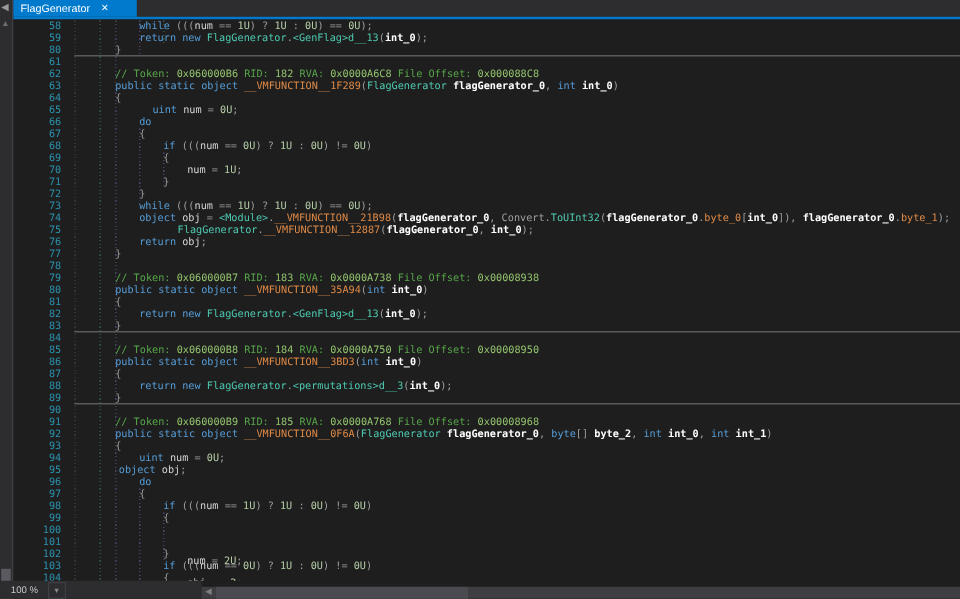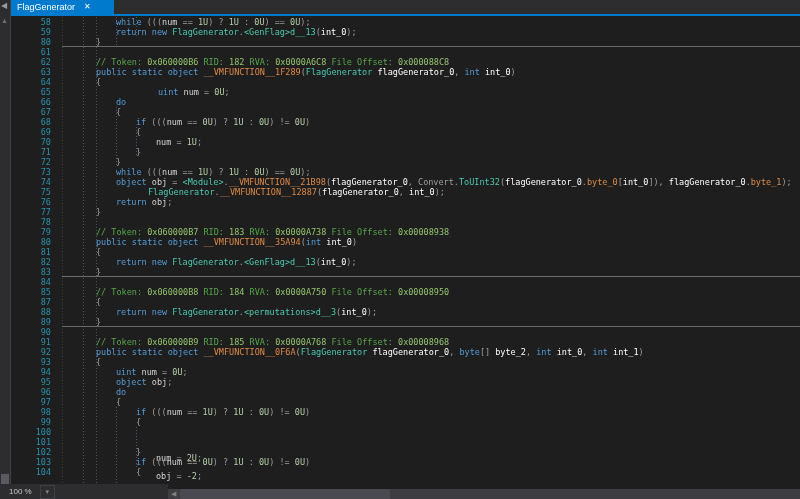--- a/index.html
+++ b/index.html
@@ -26,21 +26,21 @@
          background:repeating-linear-gradient(to bottom, var(--gc,#3F3F46) 0 1px, transparent 1px 3px)}
   .code-line{position:relative;height:10px;line-height:10px;white-space:pre;z-index:1;
              font-family:"DejaVu Sans Mono","Liberation Mono",monospace;font-size:8.5px;color:#C8C8C8}
   .lnum{display:inline-block;width:41px;text-align:right;color:var(--c-linenum,#2B91AF);vertical-align:top}
   .ltext{display:inline-block;vertical-align:top}
   .sepline{position:absolute;left:52px;right:0;bottom:0;height:1px;background:#6A6A6A}
 
   .seg-k{color:var(--c-keyword,#569CD6)}
   .seg-t{color:var(--c-type,#4EC9B0)}
   .seg-m{color:var(--c-member,#DF8A47)}
-  .seg-p{color:var(--c-parameter,#FFFFFF);font-weight:normal}
+  .seg-p{color:var(--c-parameter,#FFFFFF);font-weight:bold}
   .seg-v{color:var(--c-local,#D4D4D4)}
   .seg-o{color:var(--c-punctuation,#9E9E9E)}
   .seg-n{color:var(--c-number,#B5CEA8)}
   .seg-c{color:var(--c-comment,#57A64A)}
   .seg-d{color:var(--c-comment_number,#93C46E)}
 
   
   .zoom-widget{position:absolute;left:0;bottom:0;width:168px;height:15px;background:#2D2D30;z-index:9;
                display:flex;align-items:center;font-size:8px;color:#C8C8C8}
   .zoom-label{padding-left:9px}
@@ -69,50 +69,51 @@
 
 <div class="code-wrap">
   <div>
       <div class="code-line"><span class="lnum">58</span><span class="ltext" style="padding-left: 65px;"><span class="seg-k">while</span><span class="seg-o"> (((</span><span class="seg-v">num</span><span class="seg-o"> == </span><span class="seg-n">1U</span><span class="seg-o">) ? </span><span class="seg-n">1U</span><span class="seg-o"> : </span><span class="seg-n">0U</span><span class="seg-o">) == </span><span class="seg-n">0U</span><span class="seg-o">);</span></span></div>
       <div class="code-line"><span class="lnum">59</span><span class="ltext" style="padding-left: 65px;"><span class="seg-k">return</span><span class="seg-o"> </span><span class="seg-k">new</span><span class="seg-o"> </span><span class="seg-t">FlagGenerator</span><span class="seg-o">.</span><span class="seg-t">&lt;GenFlag&gt;d__13</span><span class="seg-o">(</span><span class="seg-p">int_0</span><span class="seg-o">);</span></span></div>
       <div class="code-line"><span class="lnum">80</span><span class="ltext" style="padding-left: 45px;"><span class="seg-o">}</span></span><div class="sepline"></div></div>
       <div class="code-line"><span class="lnum">61</span><span class="ltext" style="padding-left: 45px;"></span></div>
       <div class="code-line"><span class="lnum">62</span><span class="ltext" style="padding-left: 45px;"><span class="seg-c">// Token: </span><span class="seg-d">0x060000B6</span><span class="seg-c"> RID: </span><span class="seg-d">182</span><span class="seg-c"> RVA: </span><span class="seg-d">0x0000A6C8</span><span class="seg-c"> File Offset: </span><span class="seg-d">0x000088C8</span></span></div>
       <div class="code-line"><span class="lnum">63</span><span class="ltext" style="padding-left: 45px;"><span class="seg-k">public static object </span><span class="seg-m">__VMFUNCTION__1F289</span><span class="seg-o">(</span><span class="seg-t">FlagGenerator</span><span class="seg-o"> </span><span class="seg-p">flagGenerator_0</span><span class="seg-o">, </span><span class="seg-k">int</span><span class="seg-o"> </span><span class="seg-p">int_0</span><span class="seg-o">)</span></span></div>
       <div class="code-line"><span class="lnum">64</span><span class="ltext" style="padding-left: 45px;"><span class="seg-o">{</span></span></div>
-      <div class="code-line"><span class="lnum">65</span><span class="ltext" style="padding-left: 76px; margin-left: 31px;"><span class="seg-k">uint</span><span class="seg-o"> </span><span class="seg-v">num</span><span class="seg-o"> = </span><span class="seg-n">0U</span><span class="seg-o">;</span></span></div>
+      <div class="code-line"><span class="lnum">65</span><span class="ltext" style="padding-left: 76px;"><span class="seg-k">uint</span><span class="seg-o"> </span><span class="seg-v">num</span><span class="seg-o"> = </span><span class="seg-n">0U</span><span class="seg-o">;</span></span></div>
       <div class="code-line"><span class="lnum">66</span><span class="ltext" style="padding-left: 65px;"><span class="seg-k">do</span></span></div>
       <div class="code-line"><span class="lnum">67</span><span class="ltext" style="padding-left: 65px;"><span class="seg-o">{</span></span></div>
       <div class="code-line"><span class="lnum">68</span><span class="ltext" style="padding-left: 85px;"><span class="seg-k">if</span><span class="seg-o"> (((</span><span class="seg-v">num</span><span class="seg-o"> == </span><span class="seg-n">0U</span><span class="seg-o">) ? </span><span class="seg-n">1U</span><span class="seg-o"> : </span><span class="seg-n">0U</span><span class="seg-o">) != </span><span class="seg-n">0U</span><span class="seg-o">)</span></span></div>
       <div class="code-line"><span class="lnum">69</span><span class="ltext" style="padding-left: 85px;"><span class="seg-o">{</span></span></div>
       <div class="code-line"><span class="lnum">70</span><span class="ltext" style="padding-left: 105px;"><span class="seg-v">num</span><span class="seg-o"> = </span><span class="seg-n">1U</span><span class="seg-o">;</span></span></div>
       <div class="code-line"><span class="lnum">71</span><span class="ltext" style="padding-left: 85px;"><span class="seg-o">}</span></span></div>
       <div class="code-line"><span class="lnum">72</span><span class="ltext" style="padding-left: 65px;"><span class="seg-o">}</span></span></div>
       <div class="code-line"><span class="lnum">73</span><span class="ltext" style="padding-left: 65px;"><span class="seg-k">while</span><span class="seg-o"> (((</span><span class="seg-v">num</span><span class="seg-o"> == </span><span class="seg-n">1U</span><span class="seg-o">) ? </span><span class="seg-n">1U</span><span class="seg-o"> : </span><span class="seg-n">0U</span><span class="seg-o">) == </span><span class="seg-n">0U</span><span class="seg-o">);</span></span></div>
       <div class="code-line"><span class="lnum">74</span><span class="ltext" style="padding-left: 65px;"><span class="seg-k">object</span><span class="seg-o"> </span><span class="seg-v">obj</span><span class="seg-o"> = </span><span class="seg-t">&lt;Module&gt;</span><span class="seg-o">.</span><span class="seg-m">__VMFUNCTION__21B98</span><span class="seg-o">(</span><span class="seg-p">flagGenerator_0</span><span class="seg-o">, </span><span class="seg-o">Convert</span><span class="seg-o">.</span><span class="seg-t">ToUInt32</span><span class="seg-o">(</span><span class="seg-p">flagGenerator_0</span><span class="seg-o">.</span><span class="seg-m">byte_0</span><span class="seg-o">[</span><span class="seg-p">int_0</span><span class="seg-o">]), </span><span class="seg-p">flagGenerator_0</span><span class="seg-o">.</span><span class="seg-m">byte_1</span><span class="seg-o">);</span></span></div>
       <div class="code-line"><span class="lnum">75</span><span class="ltext" style="padding-left: 97px;"><span class="seg-t">FlagGenerator</span><span class="seg-o">.</span><span class="seg-m">__VMFUNCTION__12887</span><span class="seg-o">(</span><span class="seg-p">flagGenerator_0</span><span class="seg-o">, </span><span class="seg-p">int_0</span><span class="seg-o">);</span></span></div>
       <div class="code-line"><span class="lnum">76</span><span class="ltext" style="padding-left: 65px;"><span class="seg-k">return</span><span class="seg-o"> </span><span class="seg-v">obj</span><span class="seg-o">;</span></span></div>
       <div class="code-line"><span class="lnum">77</span><span class="ltext" style="padding-left: 45px;"><span class="seg-o">}</span></span></div>
       <div class="code-line"><span class="lnum">78</span><span class="ltext" style="padding-left: 45px;"></span></div>
       <div class="code-line"><span class="lnum">79</span><span class="ltext" style="padding-left: 45px;"><span class="seg-c">// Token: </span><span class="seg-d">0x060000B7</span><span class="seg-c"> RID: </span><span class="seg-d">183</span><span class="seg-c"> RVA: </span><span class="seg-d">0x0000A738</span><span class="seg-c"> File Offset: </span><span class="seg-d">0x00008938</span></span></div>
       <div class="code-line"><span class="lnum">80</span><span class="ltext" style="padding-left: 45px;"><span class="seg-k">public static object </span><span class="seg-m">__VMFUNCTION__35A94</span><span class="seg-o">(</span><span class="seg-k">int</span><span class="seg-o"> </span><span class="seg-p">int_0</span><span class="seg-o">)</span></span></div>
       <div class="code-line"><span class="lnum">81</span><span class="ltext" style="padding-left: 45px;"><span class="seg-o">{</span></span></div>
       <div class="code-line"><span class="lnum">82</span><span class="ltext" style="padding-left: 65px;"><span class="seg-k">return</span><span class="seg-o"> </span><span class="seg-k">new</span><span class="seg-o"> </span><span class="seg-t">FlagGenerator</span><span class="seg-o">.</span><span class="seg-t">&lt;GenFlag&gt;d__13</span><span class="seg-o">(</span><span class="seg-p">int_0</span><span class="seg-o">);</span></span></div>
       <div class="code-line"><span class="lnum">83</span><span class="ltext" style="padding-left: 45px;"><span class="seg-o">}</span></span><div class="sepline"></div></div>
       <div class="code-line"><span class="lnum">84</span><span class="ltext" style="padding-left: 45px;"></span></div>
       <div class="code-line"><span class="lnum">85</span><span class="ltext" style="padding-left: 45px;"><span class="seg-c">// Token: </span><span class="seg-d">0x060000B8</span><span class="seg-c"> RID: </span><span class="seg-d">184</span><span class="seg-c"> RVA: </span><span class="seg-d">0x0000A750</span><span class="seg-c"> File Offset: </span><span class="seg-d">0x00008950</span></span></div>
+      <div class="code-line"><span class="lnum">86</span><span class="ltext" style="padding-left: 45px;"><span class="seg-k">public static object </span><span class="seg-m">__VMFUNCTION__3BD3</span><span class="seg-o">(</span><span class="seg-k">int</span><span class="seg-o"> </span><span class="seg-p">int_0</span><span class="seg-o">)</span></span></div>
       <div class="code-line"><span class="lnum">87</span><span class="ltext" style="padding-left: 45px;"><span class="seg-o">{</span></span></div>
       <div class="code-line"><span class="lnum">88</span><span class="ltext" style="padding-left: 65px;"><span class="seg-k">return</span><span class="seg-o"> </span><span class="seg-k">new</span><span class="seg-o"> </span><span class="seg-t">FlagGenerator</span><span class="seg-o">.</span><span class="seg-t">&lt;permutations&gt;d__3</span><span class="seg-o">(</span><span class="seg-p">int_0</span><span class="seg-o">);</span></span></div>
       <div class="code-line"><span class="lnum">89</span><span class="ltext" style="padding-left: 45px;"><span class="seg-o">}</span></span><div class="sepline"></div></div>
       <div class="code-line"><span class="lnum">90</span><span class="ltext" style="padding-left: 45px;"></span></div>
       <div class="code-line"><span class="lnum">91</span><span class="ltext" style="padding-left: 45px;"><span class="seg-c">// Token: </span><span class="seg-d">0x060000B9</span><span class="seg-c"> RID: </span><span class="seg-d">185</span><span class="seg-c"> RVA: </span><span class="seg-d">0x0000A768</span><span class="seg-c"> File Offset: </span><span class="seg-d">0x00008968</span></span></div>
       <div class="code-line"><span class="lnum">92</span><span class="ltext" style="padding-left: 45px;"><span class="seg-k">public static object </span><span class="seg-m">__VMFUNCTION__0F6A</span><span class="seg-o">(</span><span class="seg-t">FlagGenerator</span><span class="seg-o"> </span><span class="seg-p">flagGenerator_0</span><span class="seg-o">, </span><span class="seg-k">byte</span><span class="seg-o">[] </span><span class="seg-p">byte_2</span><span class="seg-o">, </span><span class="seg-k">int</span><span class="seg-o"> </span><span class="seg-p">int_0</span><span class="seg-o">, </span><span class="seg-k">int</span><span class="seg-o"> </span><span class="seg-p">int_1</span><span class="seg-o">)</span></span></div>
       <div class="code-line"><span class="lnum">93</span><span class="ltext" style="padding-left: 45px;"><span class="seg-o">{</span></span></div>
       <div class="code-line"><span class="lnum">94</span><span class="ltext" style="padding-left: 65px;"><span class="seg-k">uint</span><span class="seg-o"> </span><span class="seg-v">num</span><span class="seg-o"> = </span><span class="seg-n">0U</span><span class="seg-o">;</span></span></div>
-      <div class="code-line"><span class="lnum">95</span><span class="ltext" style="padding-left: 65px;"><span class="seg-k">object</span><span class="seg-o"> </span><span class="seg-v">obj</span><span class="seg-o">;</span></span></div>
+      <div class="code-line"><span class="lnum">95</span><span class="ltext" style="padding-left: 48px;"><span class="seg-k">object</span><span class="seg-o"> </span><span class="seg-v">obj</span><span class="seg-o">;</span></span></div>
       <div class="code-line"><span class="lnum">96</span><span class="ltext" style="padding-left: 65px;"><span class="seg-k">do</span></span></div>
       <div class="code-line"><span class="lnum">97</span><span class="ltext" style="padding-left: 65px;"><span class="seg-o">{</span></span></div>
       <div class="code-line"><span class="lnum">98</span><span class="ltext" style="padding-left: 85px;"><span class="seg-k">if</span><span class="seg-o"> (((</span><span class="seg-v">num</span><span class="seg-o"> == </span><span class="seg-n">1U</span><span class="seg-o">) ? </span><span class="seg-n">1U</span><span class="seg-o"> : </span><span class="seg-n">0U</span><span class="seg-o">) != </span><span class="seg-n">0U</span><span class="seg-o">)</span></span></div>
       <div class="code-line"><span class="lnum">99</span><span class="ltext" style="padding-left: 85px;"><span class="seg-o">{</span></span></div>
       <div class="code-line"><span class="lnum">100</span><span class="ltext" style="padding-left: 105px; margin-top: 44px;"><span class="seg-v">obj</span><span class="seg-o"> = </span><span class="seg-n">-2</span><span class="seg-o">;</span></span></div>
       <div class="code-line"><span class="lnum">101</span><span class="ltext" style="padding-left: 105px; margin-top: 16px;"><span class="seg-v">num</span><span class="seg-o"> = </span><span class="seg-n">2U</span><span class="seg-o">;</span></span></div>
       <div class="code-line"><span class="lnum">102</span><span class="ltext" style="padding-left: 85px;"><span class="seg-o">}</span></span></div>
       <div class="code-line"><span class="lnum">103</span><span class="ltext" style="padding-left: 85px;"><span class="seg-k">if</span><span class="seg-o"> (((</span><span class="seg-v">num</span><span class="seg-o"> == </span><span class="seg-n">0U</span><span class="seg-o">) ? </span><span class="seg-n">1U</span><span class="seg-o"> : </span><span class="seg-n">0U</span><span class="seg-o">) != </span><span class="seg-n">0U</span><span class="seg-o">)</span></span></div>
       <div class="code-line"><span class="lnum">104</span><span class="ltext" style="padding-left: 85px;"><span class="seg-o">{</span></span></div>
     </div>

